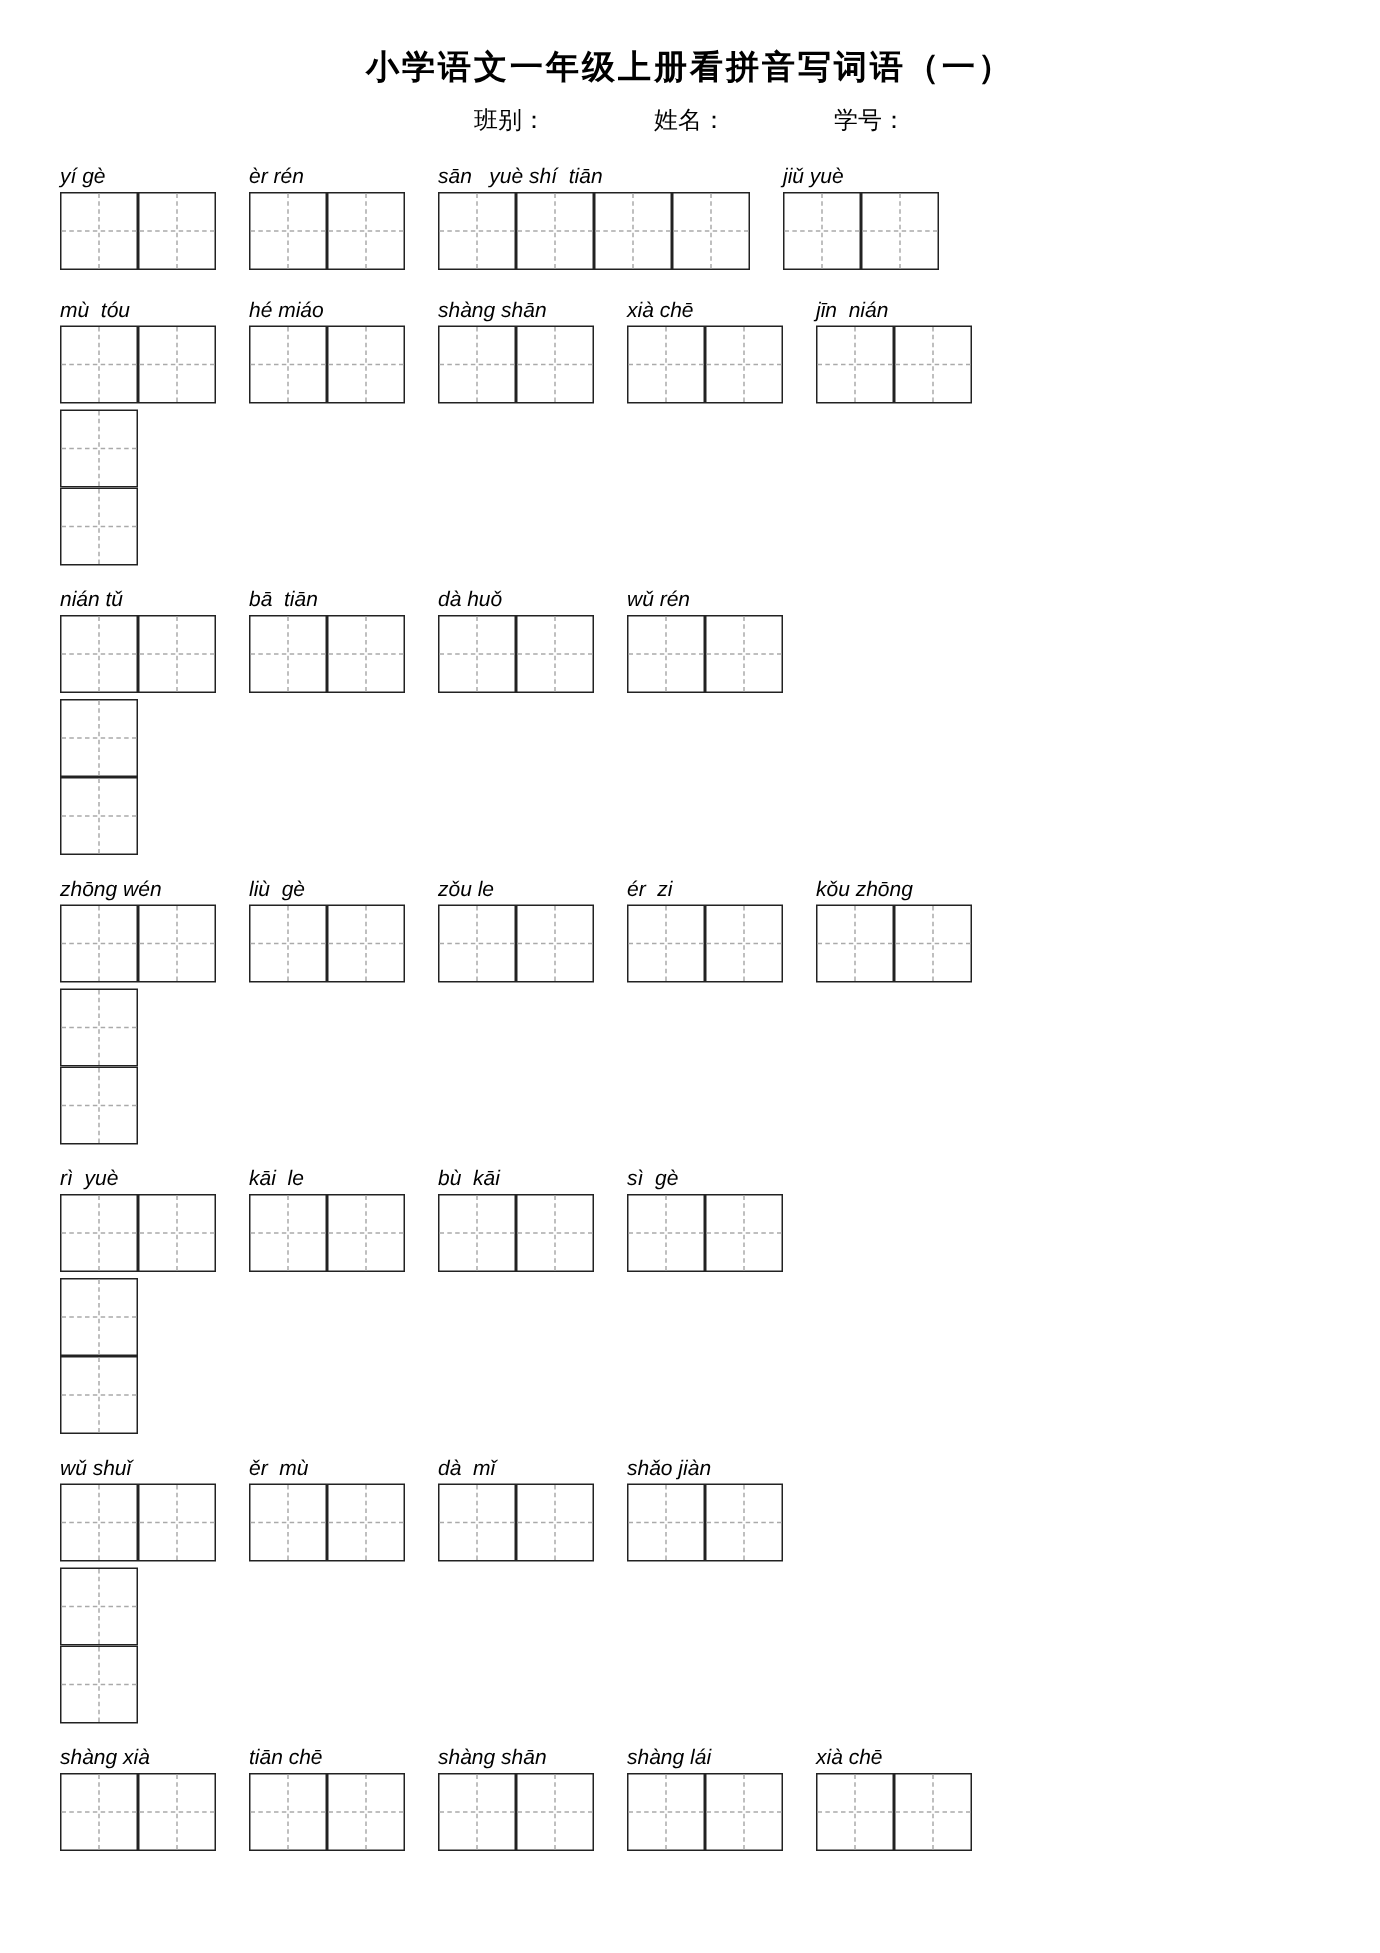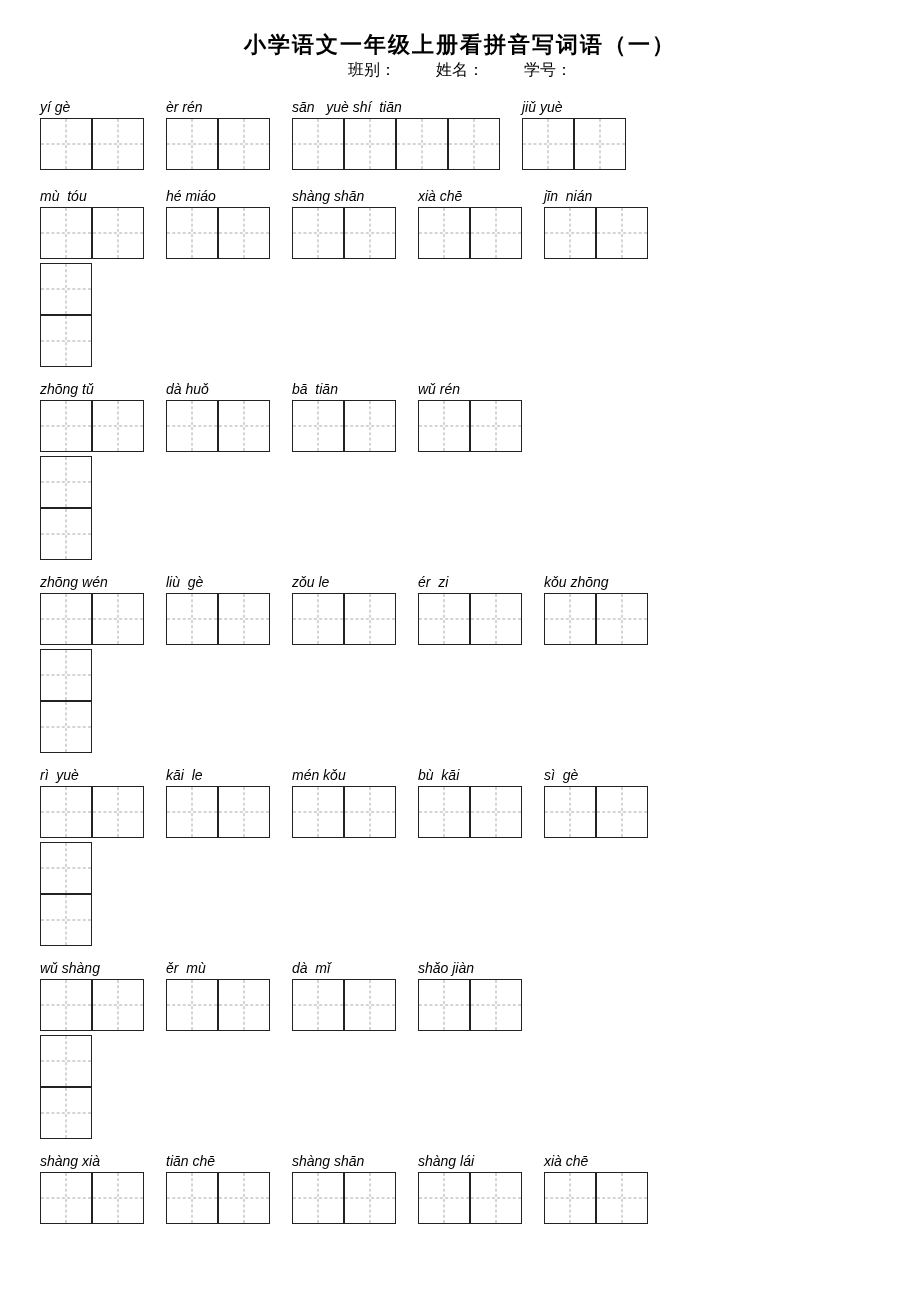--- a/index.html
+++ b/index.html
@@ -8,26 +8,27 @@
       font-family: 'Courier New', Courier, monospace;
       width: 920px;
       min-height: 1302px;
       padding: 30px 40px;
       color: #000;
     }
     .page-title {
       text-align: center;
       font-size: 22px;
       font-weight: bold;
+      margin-bottom: 10px;
       letter-spacing: 2px;
     }
     .header-row {
       display: flex;
       justify-content: center;
-      gap: 40px;
+      gap: 72px;
       font-size: 16px;
       margin-bottom: 18px;
     }
     .header-row span { font-size: 16px; }
     .char-box {
       width: 52px;
       height: 52px;
       border: 1.5px solid #222;
       position: relative;
       background: #fff;
@@ -174,41 +175,41 @@
       <div class="char-row">
         <div class="char-box"></div>
         <div class="char-box"></div>
       </div>
     </div>
   </div>
 
   <div class="section-divider">
     <div class="full-row">
       <div class="word-block">
-        <span class="pinyin-text">zhōng tǔ</span>
+        <span class="pinyin-text">nián tǔ</span>
+        <div class="char-row">
+          <div class="char-box"></div>
+          <div class="char-box"></div>
+        </div>
+      </div>
+      <div class="word-block">
+        <span class="pinyin-text">bā &nbsp;tiān</span>
         <div class="char-row">
           <div class="char-box"></div>
           <div class="char-box"></div>
         </div>
       </div>
       <div class="word-block">
         <span class="pinyin-text">dà huǒ</span>
         <div class="char-row">
           <div class="char-box"></div>
           <div class="char-box"></div>
         </div>
       </div>
       <div class="word-block">
-        <span class="pinyin-text">bā &nbsp;tiān</span>
-        <div class="char-row">
-          <div class="char-box"></div>
-          <div class="char-box"></div>
-        </div>
-      </div>
-      <div class="word-block">
         <span class="pinyin-text">wǔ rén</span>
         <div class="char-row">
           <div class="char-box"></div>
           <div class="char-box"></div>
         </div>
       </div>
     </div>
     <div style="margin-top:2px;">
       <div class="char-row">
         <div class="char-box"></div>
@@ -273,27 +274,20 @@
         </div>
       </div>
       <div class="word-block">
         <span class="pinyin-text">kāi &nbsp;le</span>
         <div class="char-row">
           <div class="char-box"></div>
           <div class="char-box"></div>
         </div>
       </div>
       <div class="word-block">
-        <span class="pinyin-text">mén kǒu</span>
-        <div class="char-row">
-          <div class="char-box"></div>
-          <div class="char-box"></div>
-        </div>
-      </div>
-      <div class="word-block">
         <span class="pinyin-text">bù &nbsp;kāi</span>
         <div class="char-row">
           <div class="char-box"></div>
           <div class="char-box"></div>
         </div>
       </div>
       <div class="word-block">
         <span class="pinyin-text">sì &nbsp;gè</span>
         <div class="char-row">
           <div class="char-box"></div>
@@ -305,21 +299,21 @@
       <div class="char-row">
         <div class="char-box"></div>
         <div class="char-box"></div>
       </div>
     </div>
   </div>
 
   <div class="section-divider">
     <div class="full-row">
       <div class="word-block">
-        <span class="pinyin-text">wǔ shàng</span>
+        <span class="pinyin-text">wǔ shuǐ</span>
         <div class="char-row">
           <div class="char-box"></div>
           <div class="char-box"></div>
         </div>
       </div>
       <div class="word-block">
         <span class="pinyin-text">ěr &nbsp;mù</span>
         <div class="char-row">
           <div class="char-box"></div>
           <div class="char-box"></div>

